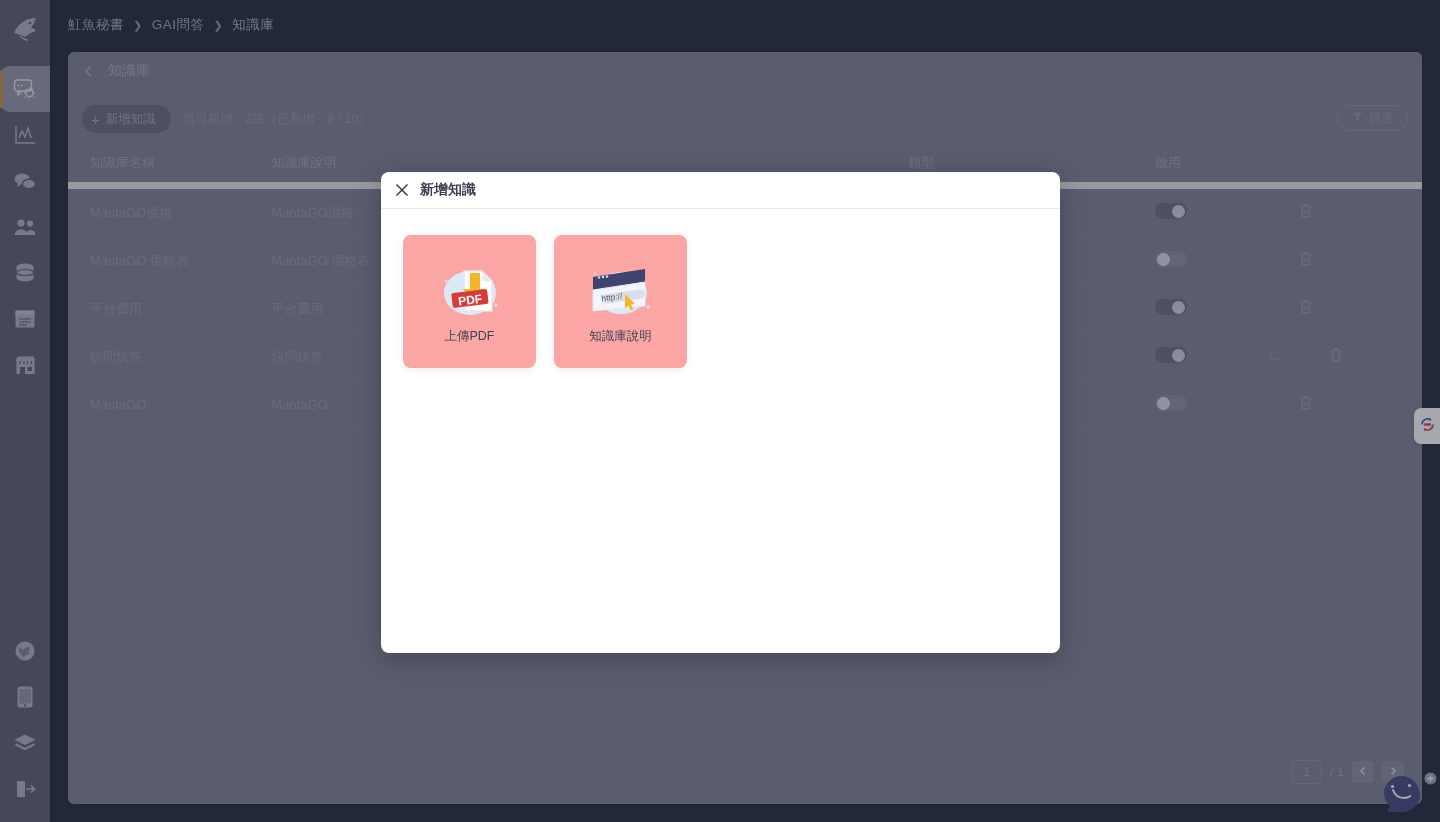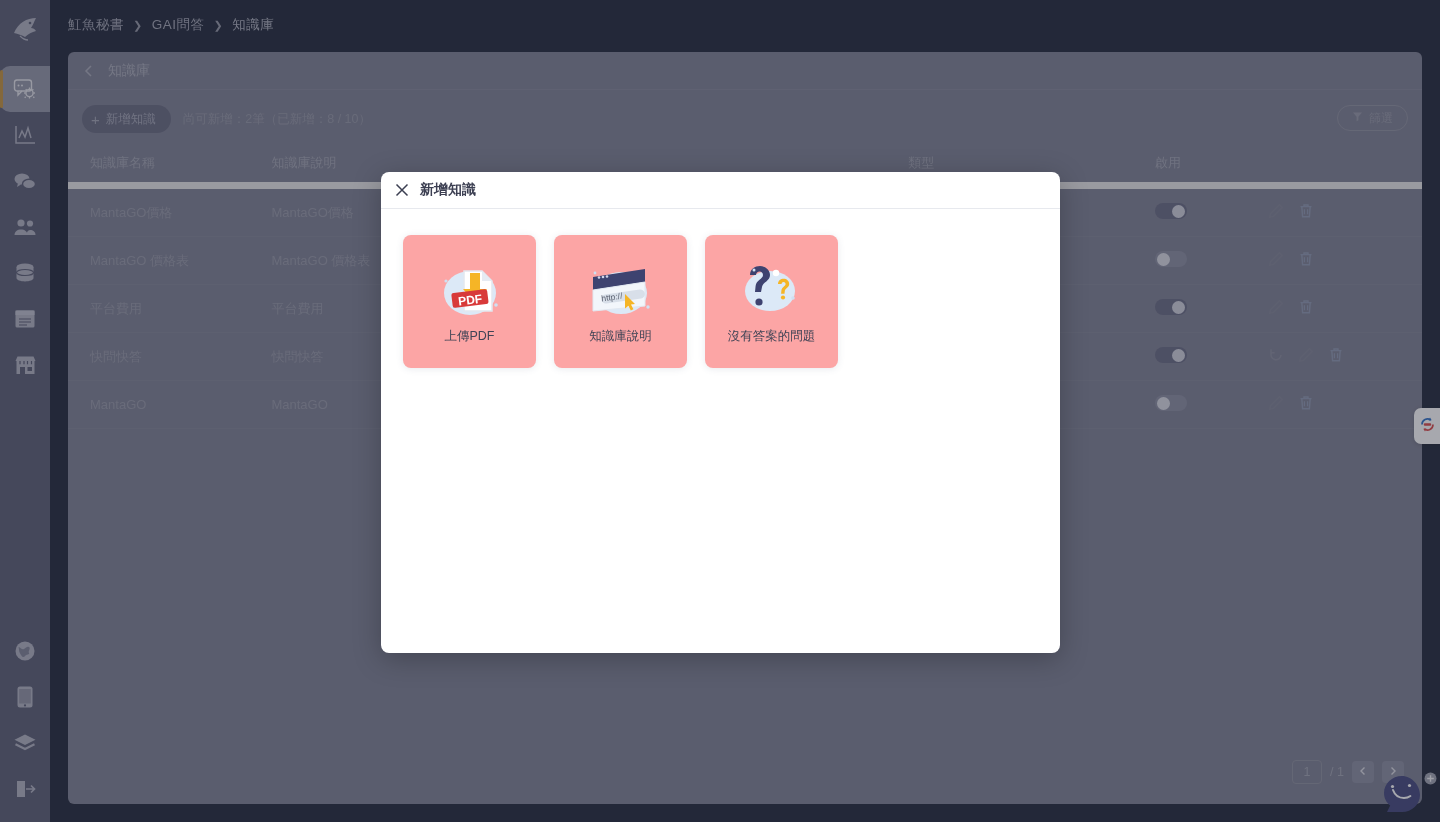--- a/index.html
+++ b/index.html
@@ -536,26 +536,20 @@
               <use href="#art-pdf-upload-icon"></use>
             </svg></span>
           <span class="label">上傳PDF</span>
         </div>
         <div class="card">
           <span class="art"><svg width="72" height="62" viewBox="0 0 72 62">
               <use href="#art-webpage-url-icon"></use>
             </svg></span>
           <span class="label">知識庫說明</span>
         </div>
-        <div class="card">
-          <span class="art"><svg width="72" height="62" viewBox="0 0 72 62">
-              <use href="#art-question-marks-icon"></use>
-            </svg></span>
-          <span class="label">沒有答案的問題</span>
-        </div>
       </div>
   </div>
 
 </div>
 
 <svg width="0" height="0" style="position:absolute">
   <defs>
     <g id="art-pdf-upload-icon">
       <ellipse cx="36" cy="34" rx="26" ry="22" fill="#dce9f7"></ellipse>
       <path d="M30 12h18l10 10v30H30z" fill="#ffffff" stroke="#e2e7ef" stroke-width="1.5"></path>

